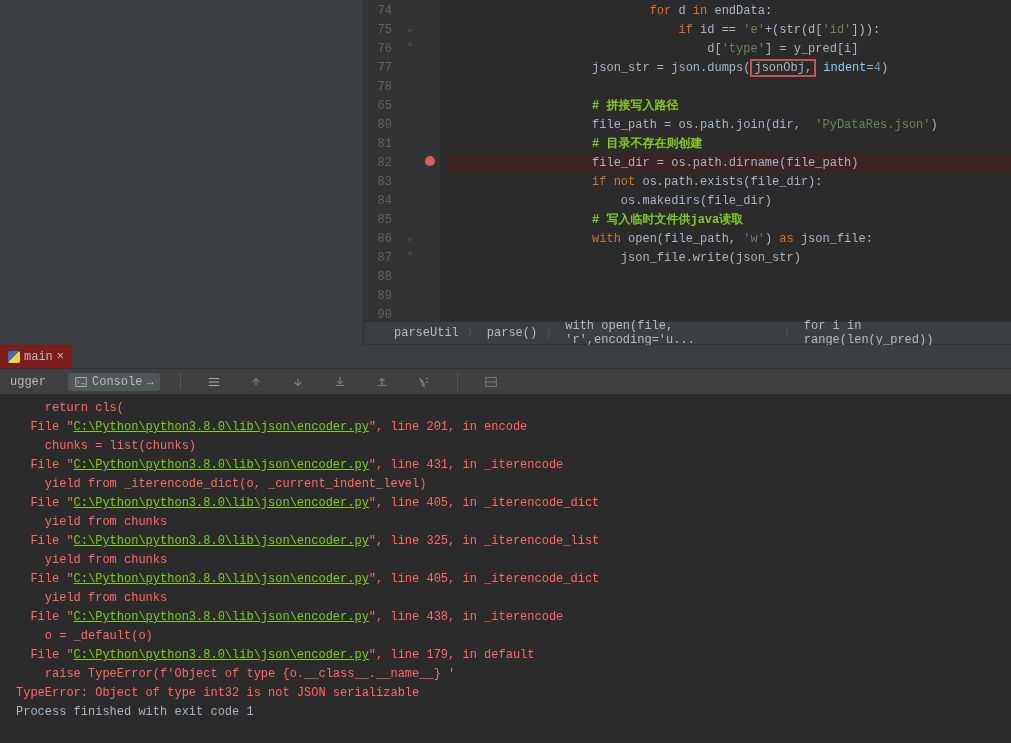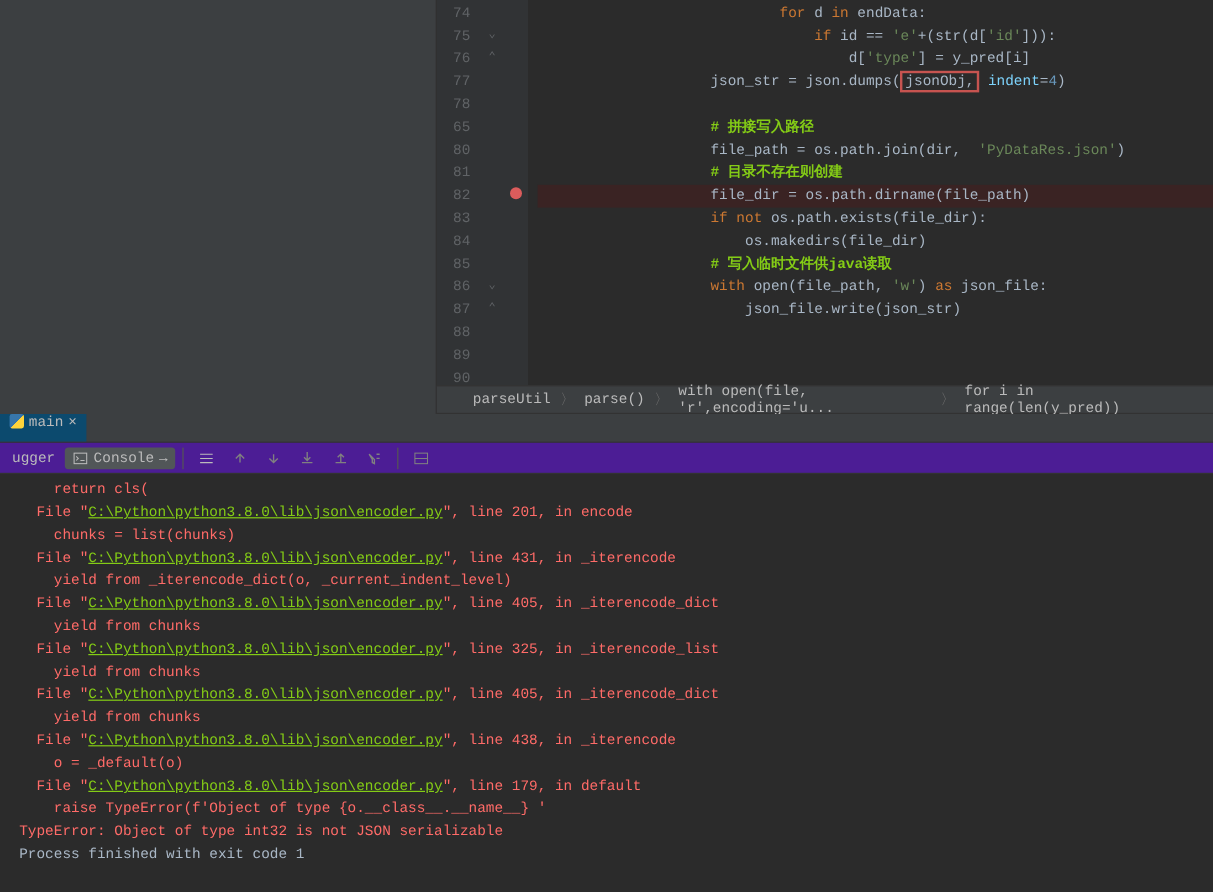--- a/index.html
+++ b/index.html
@@ -47,24 +47,24 @@
   display: flex;
   align-items: center;
   padding: 0 40px 0 30px;
   gap: 8px;
   color: #bbbbbb;
 }
 .crumb { display: flex; align-items: center; gap: 8px; }
 .crumb-sep { color: #6e6e6e; }
 .bottom-pane { flex: 1; display: flex; flex-direction: column; background: #2b2b2b; }
 .tab-bar { height: 24px; background: #3c3f41; display: flex; align-items: center; border-bottom: 1px solid #323232; }
-.tab { display: flex; align-items: flex-start; gap: 4px; padding: 0 8px; height: 100%; background: #0c4a6e; color: #bbbbbb; font-family: Liberation Mono, monospace; }
+.tab { display: flex; align-items: center; gap: 4px; padding: 0 8px; height: 100%; background: #7f1d1d; color: #bbbbbb; font-family: Liberation Mono, monospace; }
 .tab-close { color: #bbbbbb; cursor: pointer; }
 .pyicon { display:inline-block;width:12px;height:12px;background:linear-gradient(135deg,#3776ab 50%,#ffd43b 50%);border-radius:2px; }
-.tools-row { height: 26px; background: #4c1d95; display: flex; align-items: center; padding: 0 4px; gap: 2px; border-bottom: 1px solid #323232; }
+.tools-row { height: 26px; background: #404040; display: flex; align-items: center; padding: 0 4px; gap: 16px; border-bottom: 1px solid #323232; }
 .tool-btn { padding: 2px 6px; color: #bbbbbb; display: flex; align-items: center; gap: 4px; border-radius: 3px; }
 .tool-btn.active { background: #515658; }
 .tool-btn svg { width: 14px; height: 14px; }
 .sep { width: 1px; height: 18px; background: #555; margin: 0 4px; }
 .console {
   flex: 1;
   padding: 4px 8px 8px 16px;
   line-height: 19px;
   white-space: pre;
   overflow: hidden;

